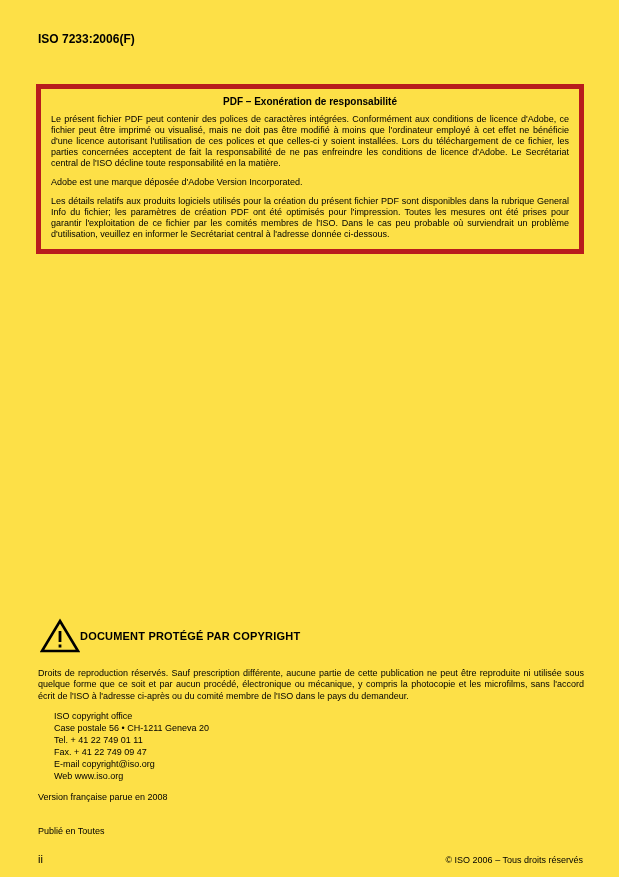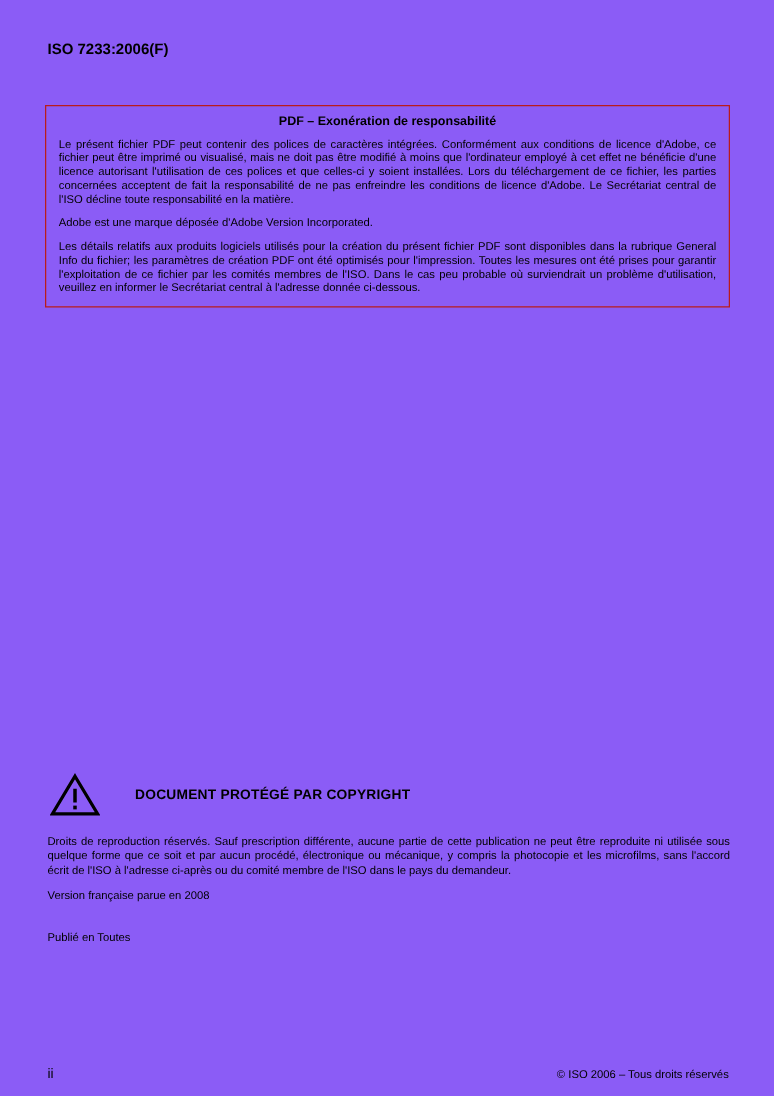--- a/index.html
+++ b/index.html
@@ -5,36 +5,36 @@
   * { margin: 0; padding: 0; box-sizing: border-box; }
   html, body { background: #ffffff; }
   body {
     font-family: "Liberation Sans", "DejaVu Sans", sans-serif;
     color: #000000;
   }
   .page {
     position: relative;
     width: 619px;
     height: 877px;
-    background: #8b5cf6;
+    background: #fde047;
     overflow: hidden;
   }
   .doc-header {
     position: absolute;
     top: 32px;
     left: 38px;
     font-size: 12px;
     font-weight: bold;
   }
   .disclaimer-box {
     position: absolute;
     top: 84px;
     left: 36px;
     width: 548px;
-    border: 1px solid #b91c1c;
+    border: 5px solid #b91c1c;
     padding: 7px 10px 9px 10px;
   }
   .disclaimer-title {
     text-align: center;
     font-weight: bold;
     font-size: 10px;
     margin-bottom: 7px;
   }
   .disclaimer-box p {
     font-size: 9px;
@@ -46,21 +46,21 @@
 
   .copyright-section {
     position: absolute;
     top: 618px;
     left: 38px;
     width: 546px;
   }
   .copyright-banner {
     display: flex;
     align-items: center;
-    gap: 28px;
+    gap: 0;
     margin-bottom: 14px;
     padding-left: 2px;
   }
   .warning-icon { width: 40px; height: 36px; flex: 0 0 auto; }
   .copyright-banner-title {
     font-size: 11px;
     font-weight: bold;
     letter-spacing: 0.2px;
   }
   .copyright-line {
@@ -119,20 +119,28 @@
         <polygon points="20,3 38,33 2,33" fill="none" stroke="#000000" stroke-width="2.6" stroke-linejoin="miter"></polygon>
         <rect x="18.6" y="13" width="2.8" height="11" fill="#000000"></rect>
         <rect x="18.6" y="26.5" width="2.8" height="3" fill="#000000"></rect>
       </svg>
       <div class="copyright-banner-title">DOCUMENT PROTÉGÉ PAR COPYRIGHT</div>
     </div>
 
 
     <div class="rights-text">Droits de reproduction réservés. Sauf prescription différente, aucune partie de cette publication ne peut être reproduite ni utilisée sous quelque forme que ce soit et par aucun procédé, électronique ou mécanique, y compris la photocopie et les microfilms, sans l'accord écrit de l'ISO à l'adresse ci-après ou du comité membre de l'ISO dans le pays du demandeur.</div>
 
+    <div class="address-block">
+      <div>ISO copyright office</div>
+      <div>Case postale 56 • CH-1211 Geneva 20</div>
+      <div>Tel.  + 41 22 749 01 11</div>
+      <div>Fax.  + 41 22 749 09 47</div>
+      <div>E-mail  copyright@iso.org</div>
+      <div>Web  www.iso.org</div>
+    </div>
 
     <div class="version-line">Version française parue en 2008</div>
 
     <div class="published-line">Publié en Toutes</div>
 
   </div>
 
   <div class="page-footer">
     <div class="footer-page-num">ii</div>
     <div class="footer-copyright">© ISO 2006 – Tous droits réservés</div>

